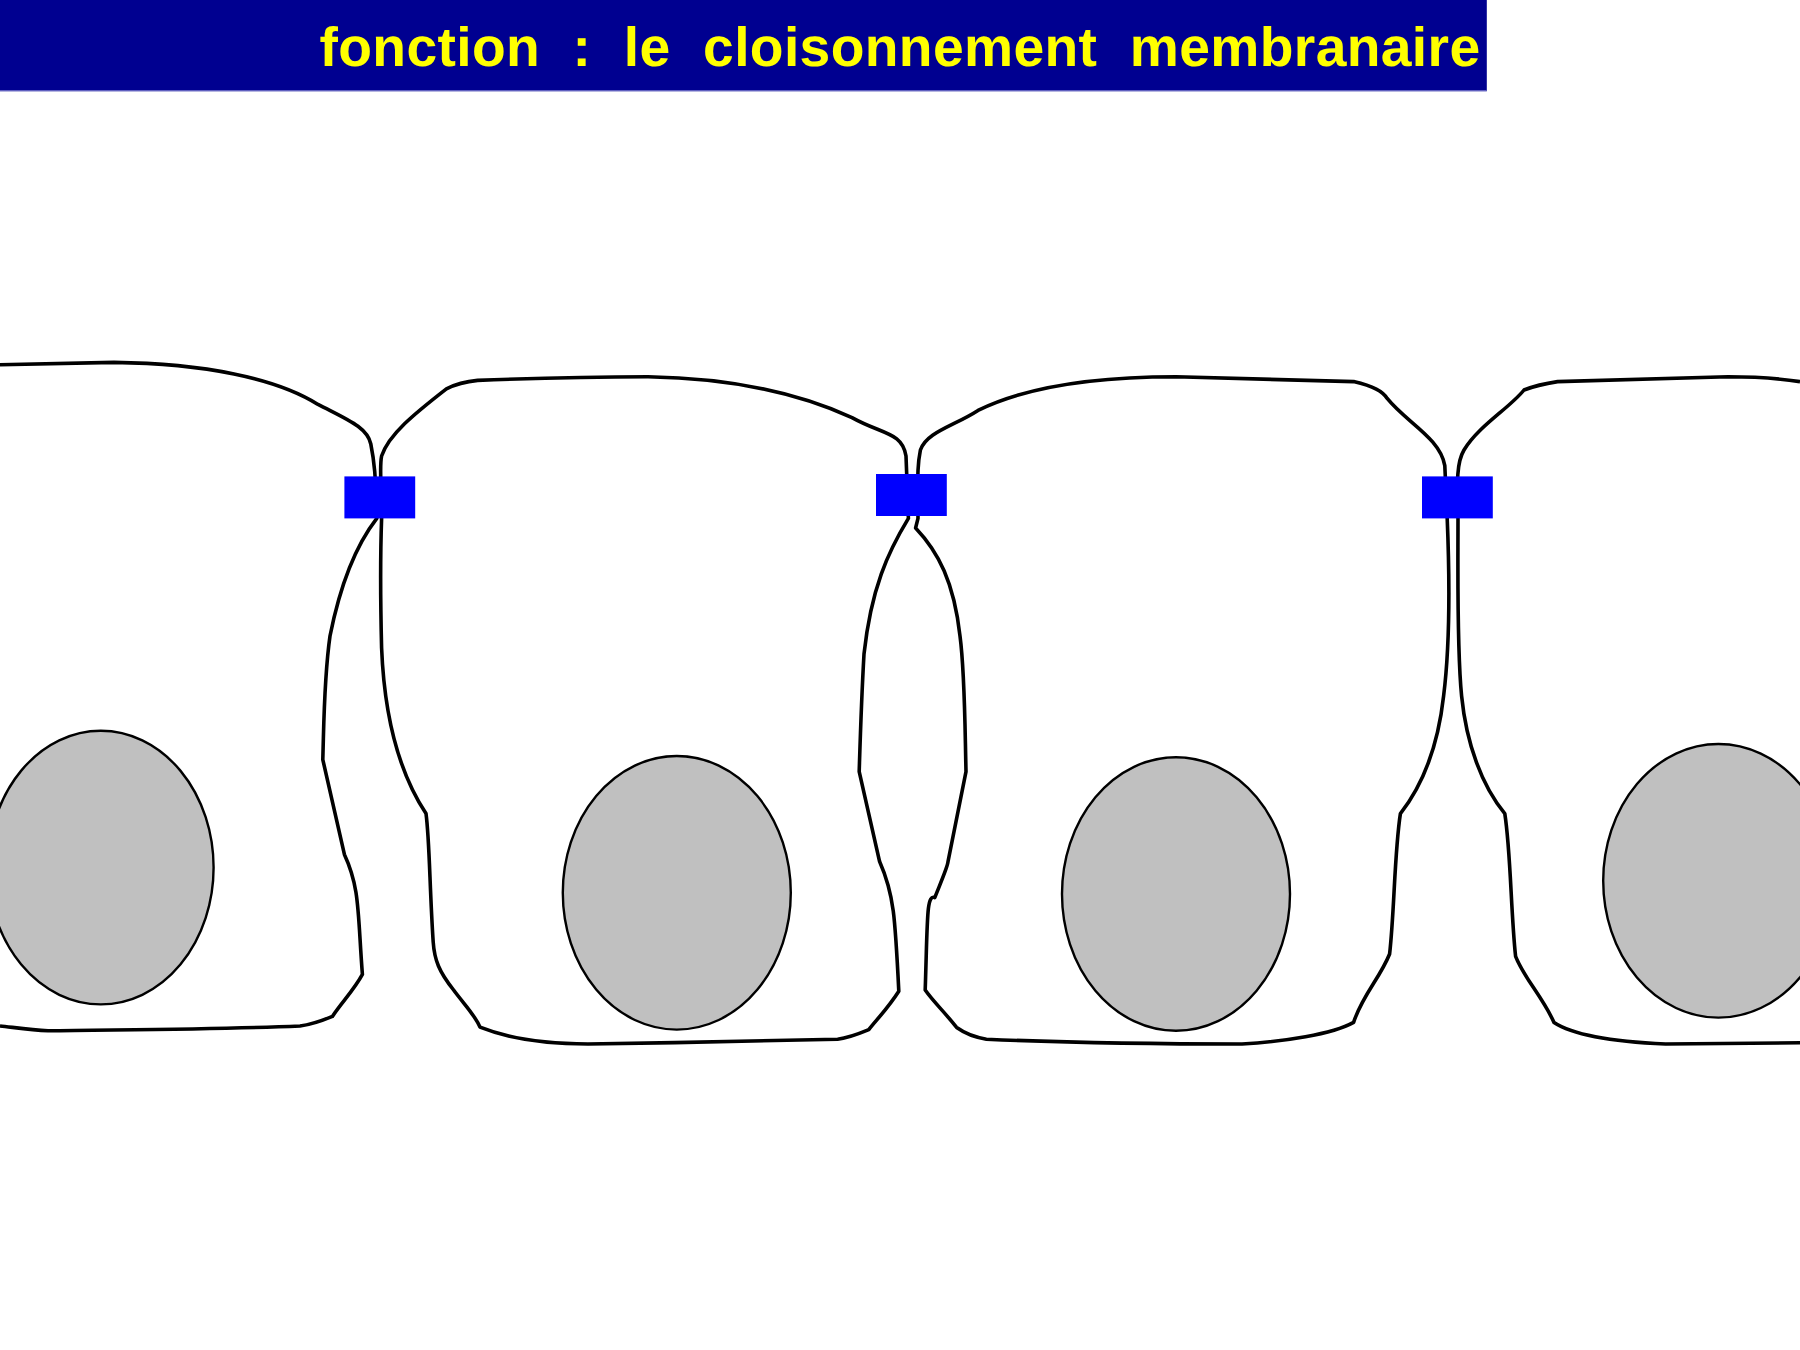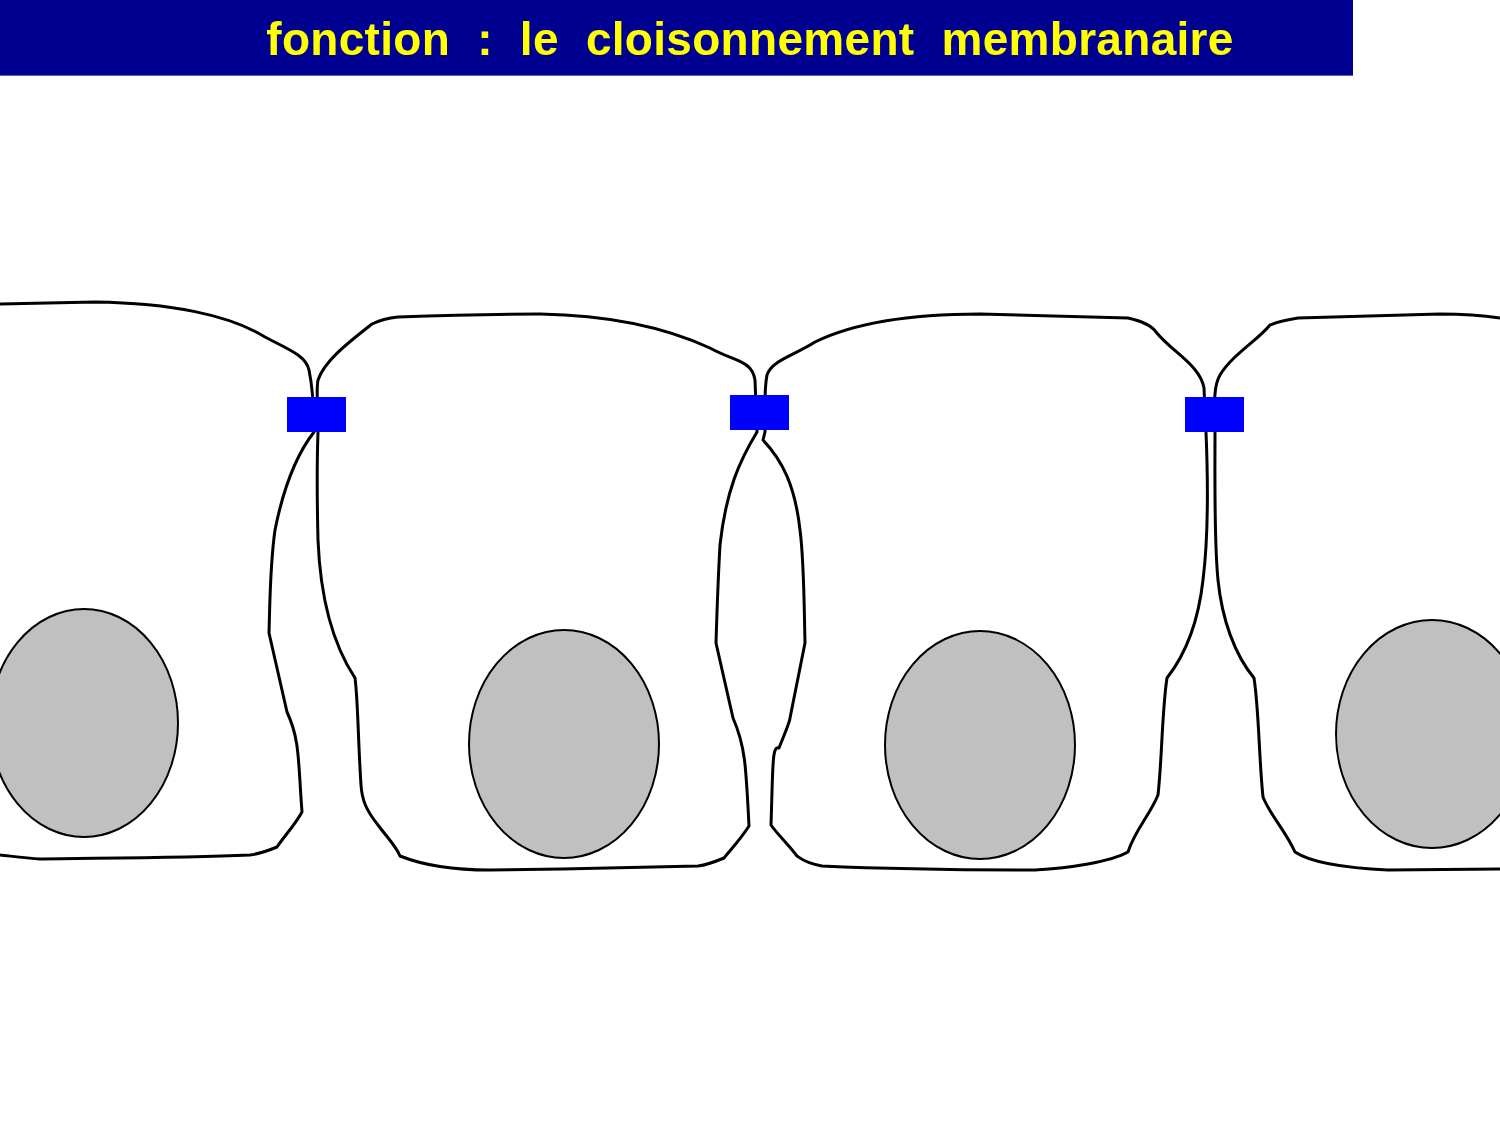--- a/index.html
+++ b/index.html
@@ -1,17 +1,17 @@
 <!DOCTYPE html>
 <html><head>
 <meta charset="utf-8">
 <style>
   html,body{margin:0;padding:0;background:#fff;}
   body{width:1500px;height:1125px;position:relative;overflow:hidden;font-family:"Liberation Sans",sans-serif;}
-  .title-bar{position:absolute;left:0;top:0;width:1353px;height:75px;background:#000090;border-bottom:1px solid #6060c0;}
+  .title-bar{position:absolute;left:0;top:0;width:1239px;height:75px;background:#000090;border-bottom:1px solid #6060c0;}
   .title{position:absolute;left:0;top:0;width:1500px;height:75px;line-height:78px;text-align:center;color:#ffff00;font-weight:bold;font-size:46px;word-spacing:14px;letter-spacing:0.3px;}
   svg{position:absolute;left:0;top:0;}
 </style>
 </head>
 <body>
 
 <div class="title-bar">
   <div class="title">fonction  :  le  cloisonnement  membranaire</div>
 </div>
 

